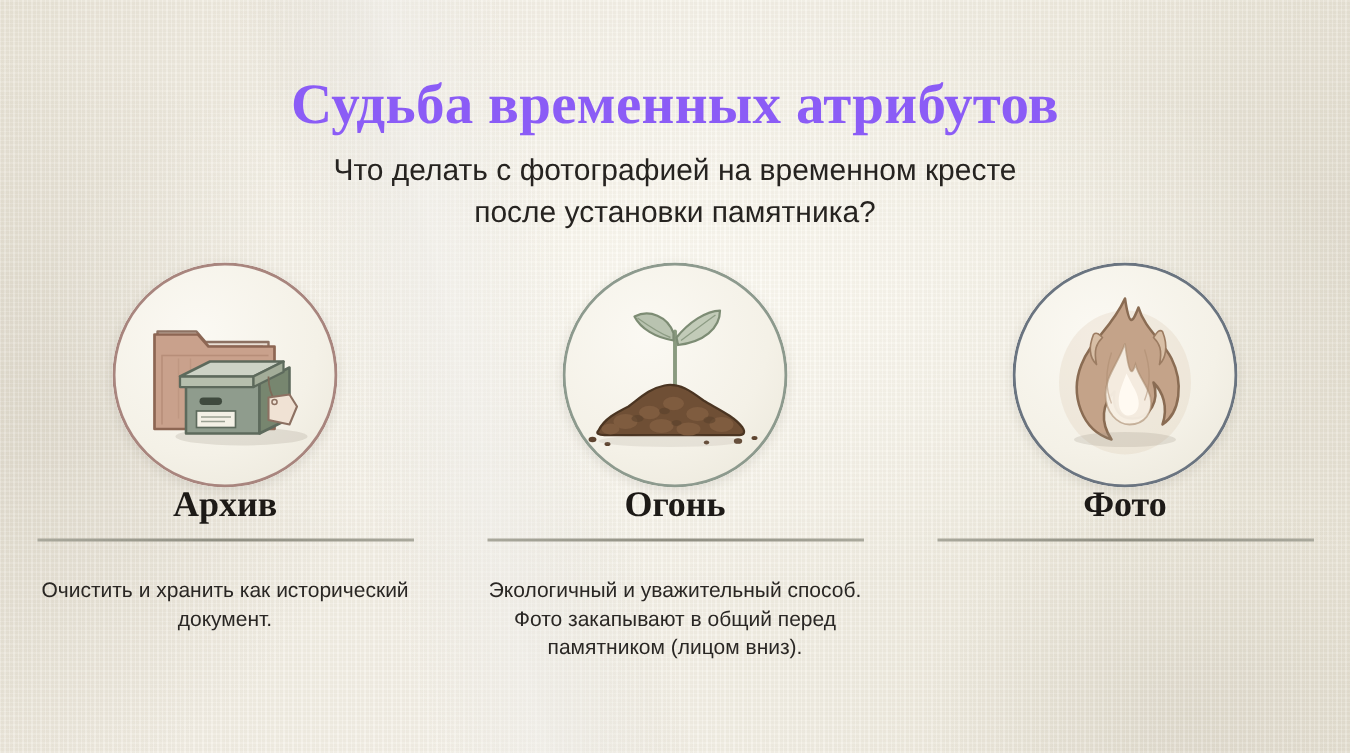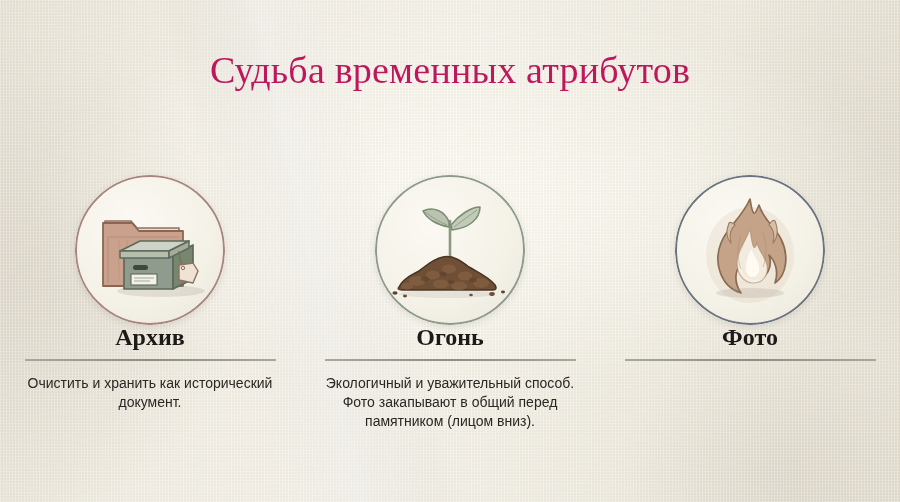--- a/index.html
+++ b/index.html
@@ -46,24 +46,24 @@
   }
 
   .stage { position: absolute; inset: 0; }
 
   
   .title {
     position: absolute;
     top: 48px; left: 0; right: 0;
     text-align: center;
     font-family: "Liberation Serif", serif;
-    font-weight: normal;
+    font-weight: bold;
     font-size: 38px;
     letter-spacing: 0.2px;
-    color: #be185d;
+    color: #8b5cf6;
   }
   .subtitle {
     position: absolute;
     top: 100px; left: 0; right: 0;
     text-align: center;
     font-size: 20px;
     line-height: 28px;
     color: #262320;
   }
 
@@ -109,37 +109,41 @@
     color: #1d1a17;
     line-height: 1;
   }
   .divider {
     margin-top: 10px;
     width: 251px;
     height: 2px;
     background: linear-gradient(90deg, #a9a89c 0%, #8f8e82 50%, #a9a89c 100%);
   }
   .desc {
-    margin-top: 13px;
+    margin-top: 23px;
     width: 268px;
     text-align: center;
     font-size: 14px;
     line-height: 19px;
     color: #2a2724;
   }
 </style>
 </head>
 <body>
 
 <div class="bg"></div>
 
 <div class="stage">
 
   <div class="title">Судьба временных атрибутов</div>
 
+  <div class="subtitle">
+    <div>Что делать с фотографией на временном кресте</div>
+    <div>после установки памятника?</div>
+  </div>
 
   <div class="columns">
 
     <div class="col col-archive">
       <div class="medallion">
         <svg class="art" viewBox="0 0 150 150">
 
           <path d="M30 108 L30 46 L56 46 L62 53 L104 53 L104 108 Z" fill="#e9ded3" stroke="#8d7162" stroke-width="1.6" stroke-linejoin="round"></path>
           <path d="M34 104 L34 50 L57 50 L62 56 L100 56 L100 104 Z" fill="#f6f2ea" stroke="#9a7f6e" stroke-width="1.2" stroke-linejoin="round"></path>
 

